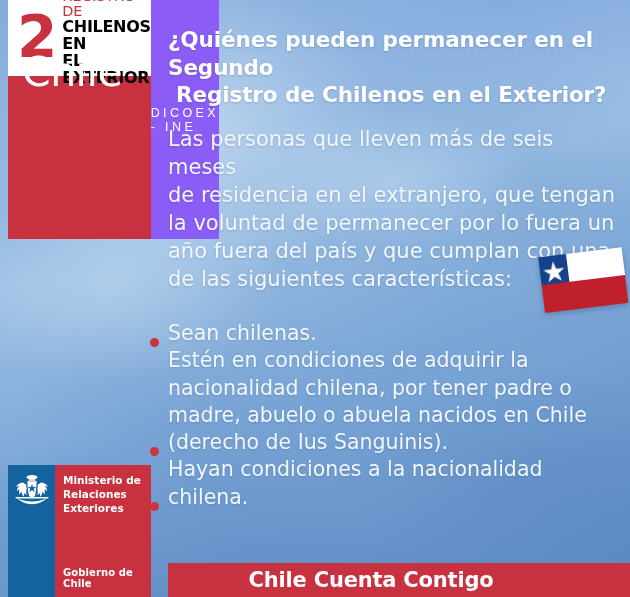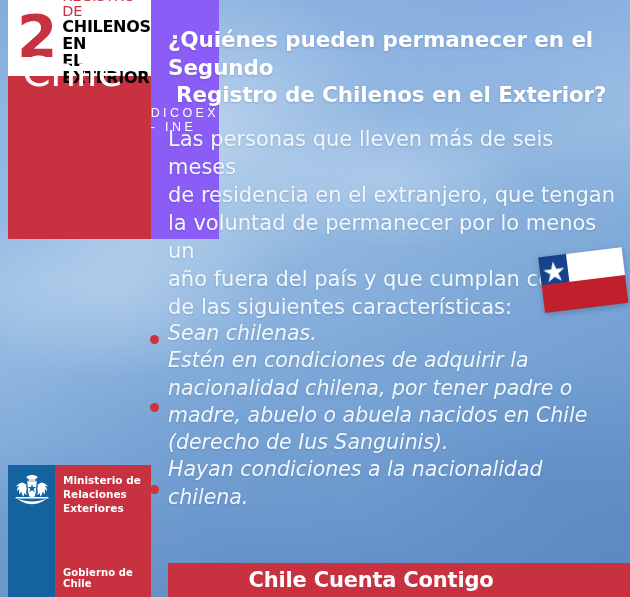--- a/index.html
+++ b/index.html
@@ -146,23 +146,22 @@
   
   .bullets {
     position: absolute;
     left: 150px;
     top: 320px;
     width: 478px;
     font-family: "DejaVu Sans", sans-serif;
   }
   .bullet-row {
     display: flex;
-    align-items: center;
+    align-items: flex-end;
     margin-bottom: 0;
-    font-style: italic;
   }
   .dot {
     width: 9px;
     height: 9px;
     border-radius: 50%;
     background: #cf3340;
     flex: 0 0 auto;
     margin-top: 11px;
     margin-right: 9px;
   }
@@ -289,21 +288,21 @@
   </div>
 
   <div class="headline">
     <span class="l1">¿Quiénes pueden permanecer en el Segundo</span>
     <span class="l2">Registro de Chilenos en el Exterior?</span>
   </div>
 
   <div class="intro">
     <span>Las personas que lleven más de seis meses</span>
     <span>de residencia en el extranjero, que tengan</span>
-    <span>la voluntad de permanecer por lo menos un</span>
+    <span>la voluntad de permanecer por lo fuera un</span>
     <span>año fuera del país y que cumplan con una</span>
     <span>de las siguientes características:</span>
   </div>
 
   <div class="bullets">
 
     <div class="bullet-row">
       <div class="dot"></div>
       <div class="bullet-text">
         <span>Sean chilenas.</span>

